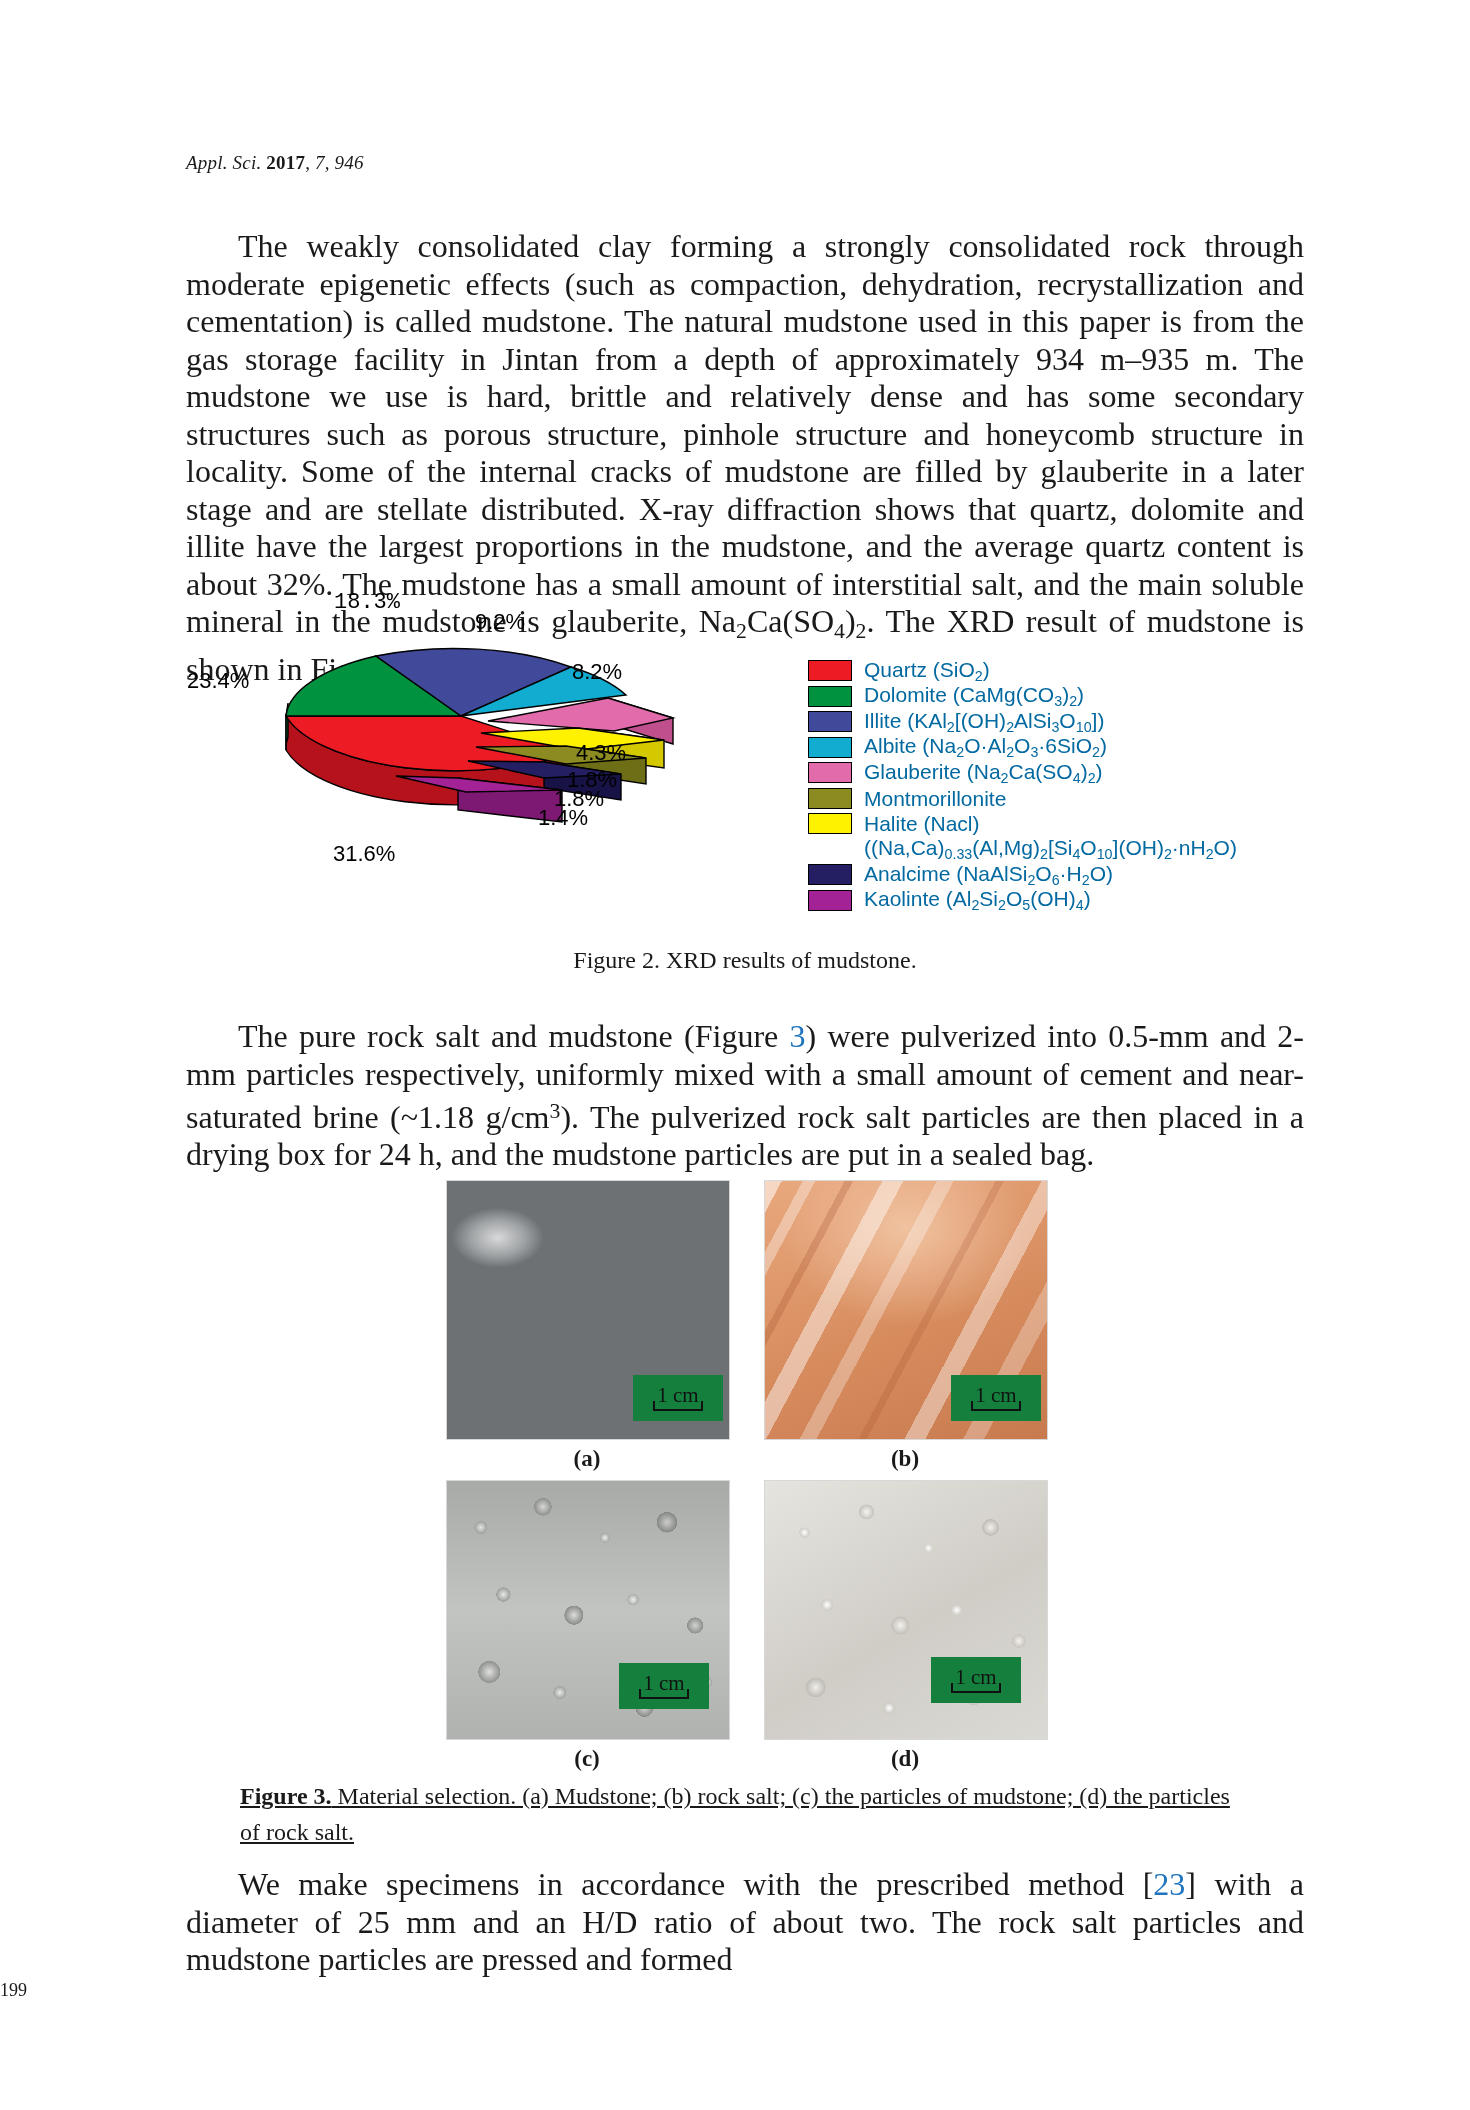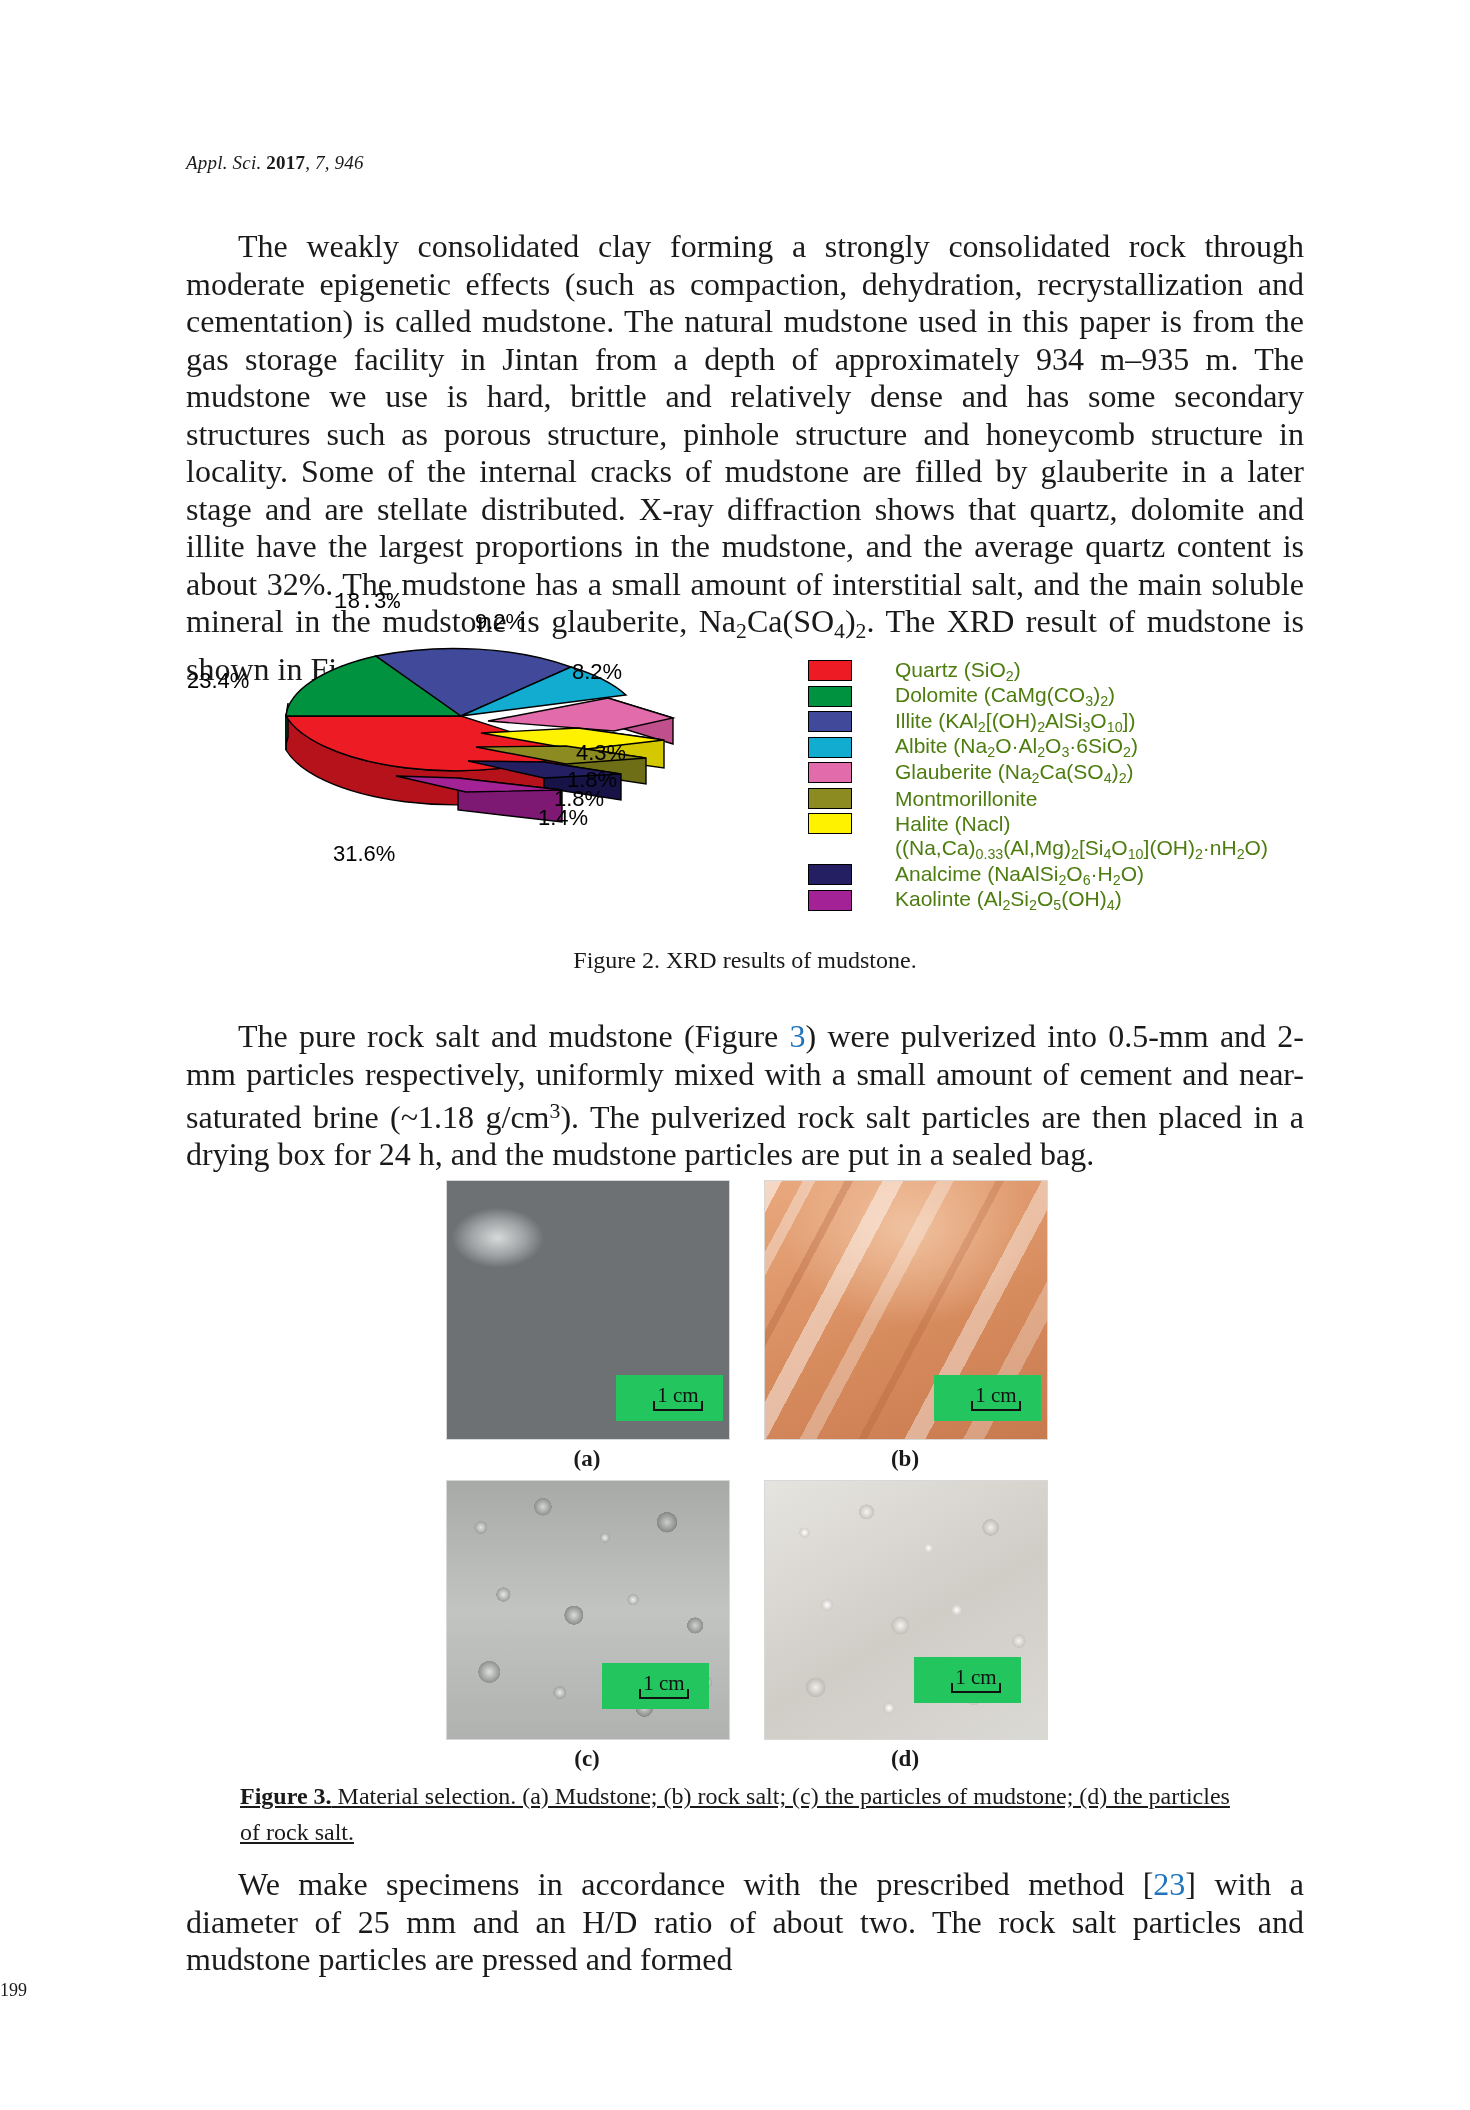--- a/index.html
+++ b/index.html
@@ -46,21 +46,21 @@
 
   .legend { position:absolute; left:622px; top:60px; width:500px; }
   .leg-row { display:flex; align-items:center; height:25.5px; }
   .swatch {
     width:42px; height:19px; border:1.2px solid #000;
     margin-right:12px; flex:0 0 auto;
   }
   .swatch.blank { border-color:transparent; background:transparent; }
   .leg-label {
     font-family:"Liberation Sans", sans-serif;
-    font-size:21px; color:#4d7c0f; white-space:nowrap; line-height:1;margin-left:31px;
+    font-size:21px; color:#0369a1; white-space:nowrap; line-height:1;
   }
 
   .fig-cap {
     position:absolute; width:1118px; left:186px;
     font-size:24px; line-height:36px; text-align:center;
   }
   .fig-cap b { font-weight:normal; }
 
   
   .fig3 { position:absolute; left:186px; top:1180px; width:1118px; height:580px; }
@@ -136,22 +136,22 @@
       radial-gradient(circle 7px at 68% 50%, #ffffff 0%, #d2cfc8 72%, rgba(0,0,0,0) 74%),
       radial-gradient(circle 9px at 90% 62%, #f4f2ec 0%, #c7c4bd 74%, rgba(0,0,0,0) 76%),
       radial-gradient(circle 13px at 18% 80%, #efeee8 0%, #bfbcb5 74%, rgba(0,0,0,0) 76%),
       radial-gradient(circle 8px at 44% 88%, #ffffff 0%, #cbc8c1 72%, rgba(0,0,0,0) 74%),
       radial-gradient(circle 10px at 74% 84%, #f6f4ef 0%, #c5c2bb 74%, rgba(0,0,0,0) 76%),
       linear-gradient(150deg, #e6e4de 0%, #cfcdc6 55%, #dbd9d3 100%);
   }
 
   .scalebar {
     position:absolute;
-    background:#22c55e;
-    display:flex; align-items:center; justify-content:center;padding-left:17px;
+    background:#15803d;
+    display:flex; align-items:center; justify-content:center;
   }
   .scalebar .sb-inner { position:relative; padding:0 4px; }
   .scalebar .sb-text {
     font-family:"Liberation Serif", serif;
     font-size:21px; color:#111; line-height:1; display:block;
     padding-bottom:5px;
   }
   .scalebar .sb-rule {
     position:absolute; left:0; right:0; bottom:0; height:8px;
     border-left:2px solid #111; border-right:2px solid #111; border-bottom:2px solid #111;

